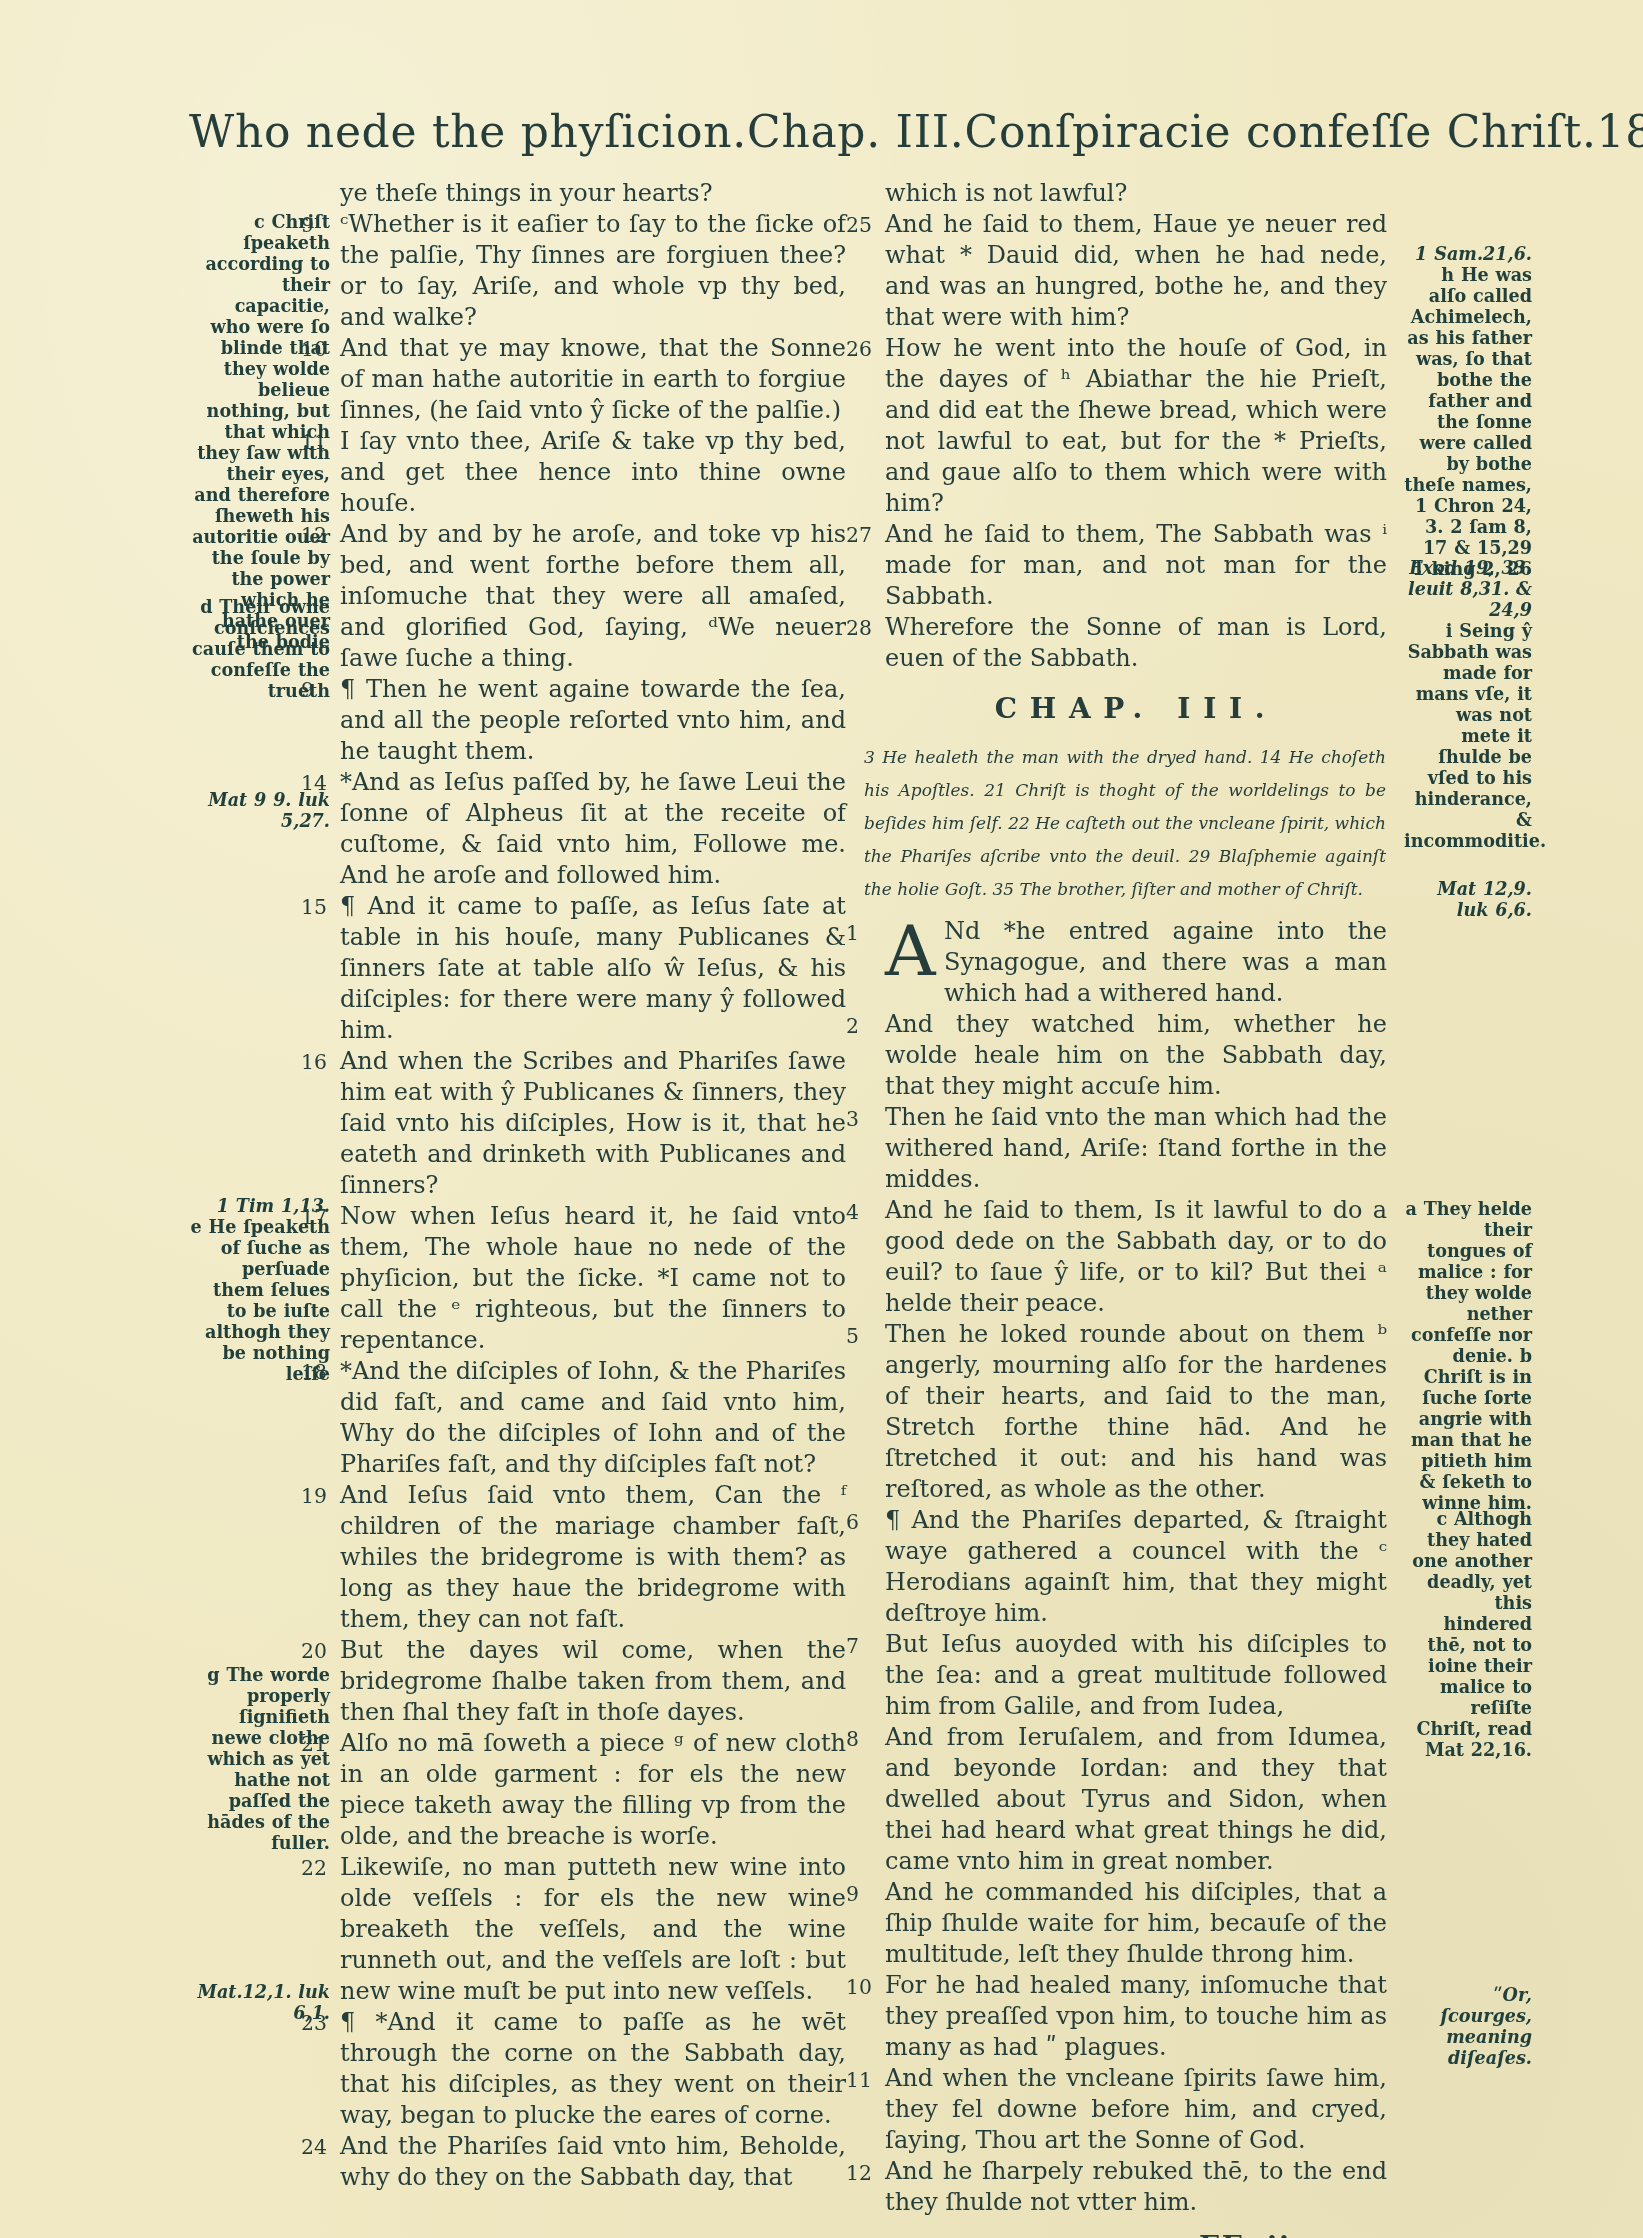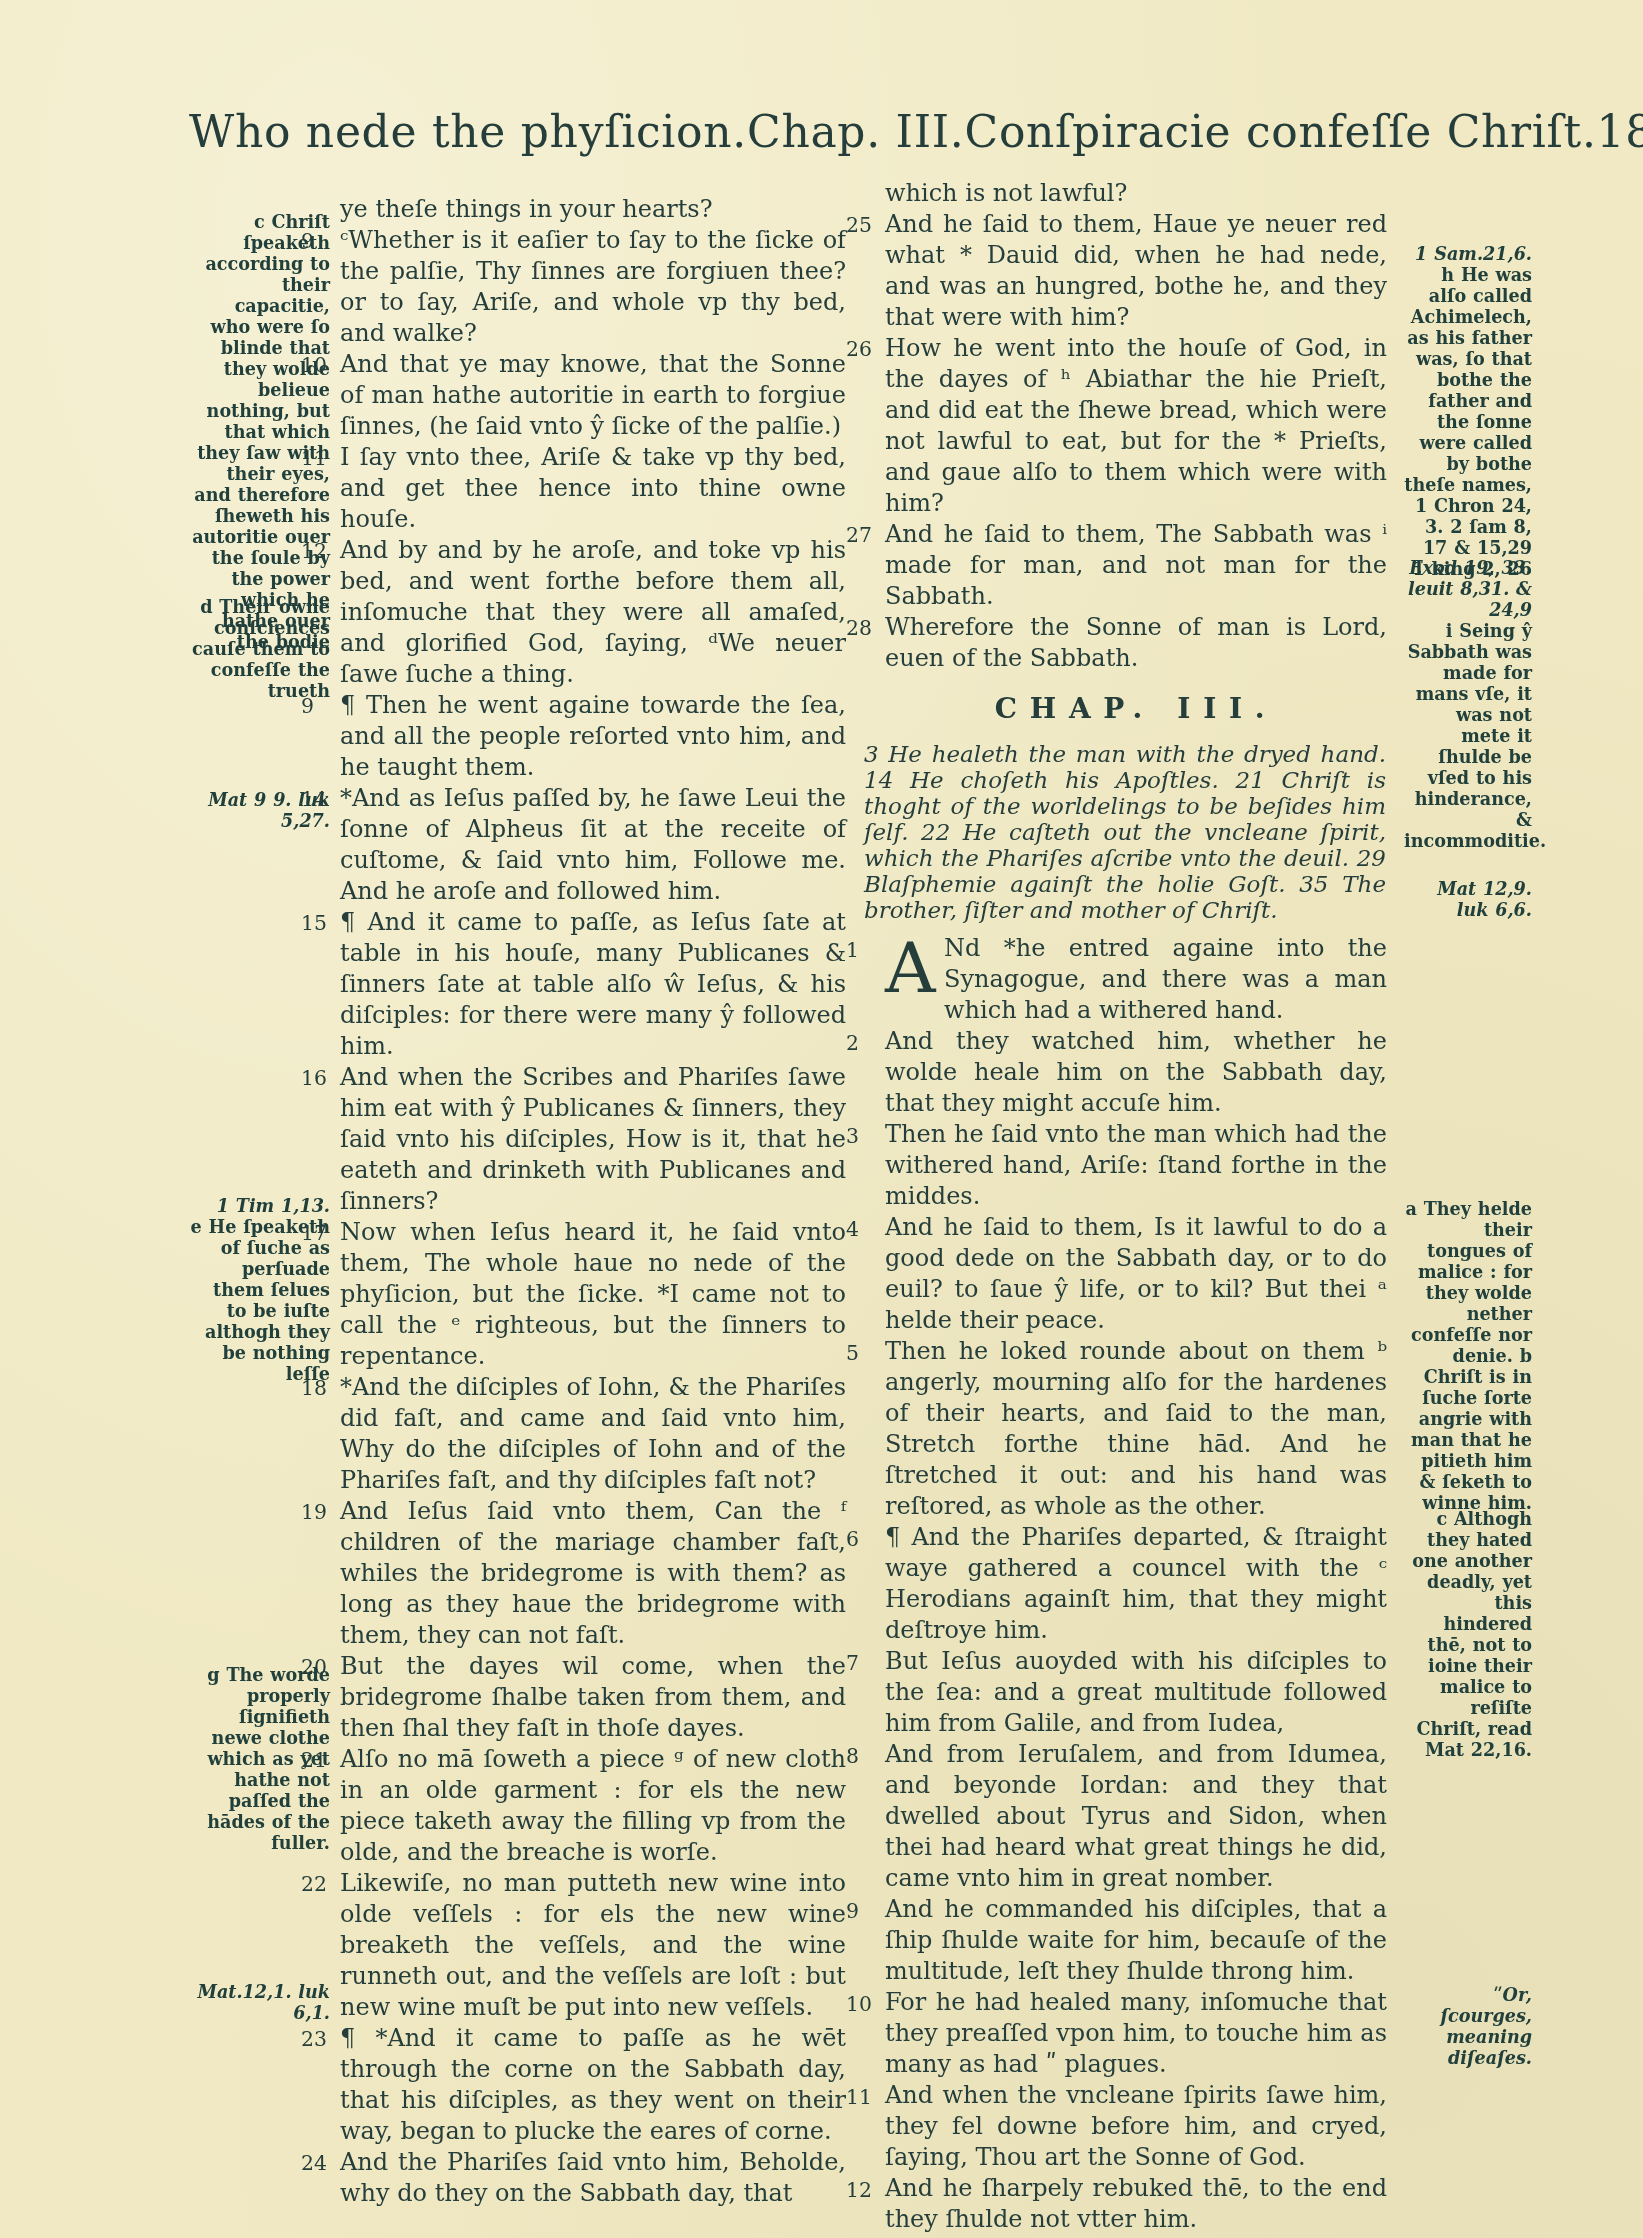--- a/index.html
+++ b/index.html
@@ -29,40 +29,40 @@
   .note{
     position:absolute;width:100%;
     font-size:17.6px;line-height:21px;font-weight:bold;
     color:#21403c;text-align:right;word-spacing:0.7px;
   }
   .note .ref{font-style:italic;display:block;}
   .note .ref:empty{display:none;}
   .note .ntext:empty{display:none;}
   
   .column{position:absolute;top:178px;text-align:justify;}
-  .column.left{left:340px;width:506px;margin-top:16px;}
+  .column.left{left:340px;width:506px;}
   .column.right{left:885px;width:502px;}
   .verse{margin:0;position:relative;font-size:24px;line-height:31px;}
   .vnum{
     position:absolute;left:-39px;top:1.4px;width:34px;
     font-size:20.4px;text-align:left;
   }
   .vnum:empty{display:none;}
   .dropcap{
     float:left;font-size:70px;line-height:58px;
     margin:5.6px 8.5px 0 0;
   }
   .dropcap:empty{display:none;}
   .chap-heading{
     margin:18.3px 0 12.7px 0;text-align:center;
     font-size:28px;letter-spacing:12.7px;font-weight:bold;
   }
   .chap-summary{
     position:relative;margin:16px 0 10px -21px;width:522px;
-    font-style:italic;font-size:23px;line-height:26px;text-align:justify;
+    font-style:italic;font-size:17px;line-height:33px;text-align:justify;
   }
   .signature{
     margin-top:11.3px;padding-right:85px;text-align:right;
     font-size:28px;font-weight:bold;letter-spacing:1.4px;
   }
 </style>
 </head>
 <body>
 
 <div class="page">

